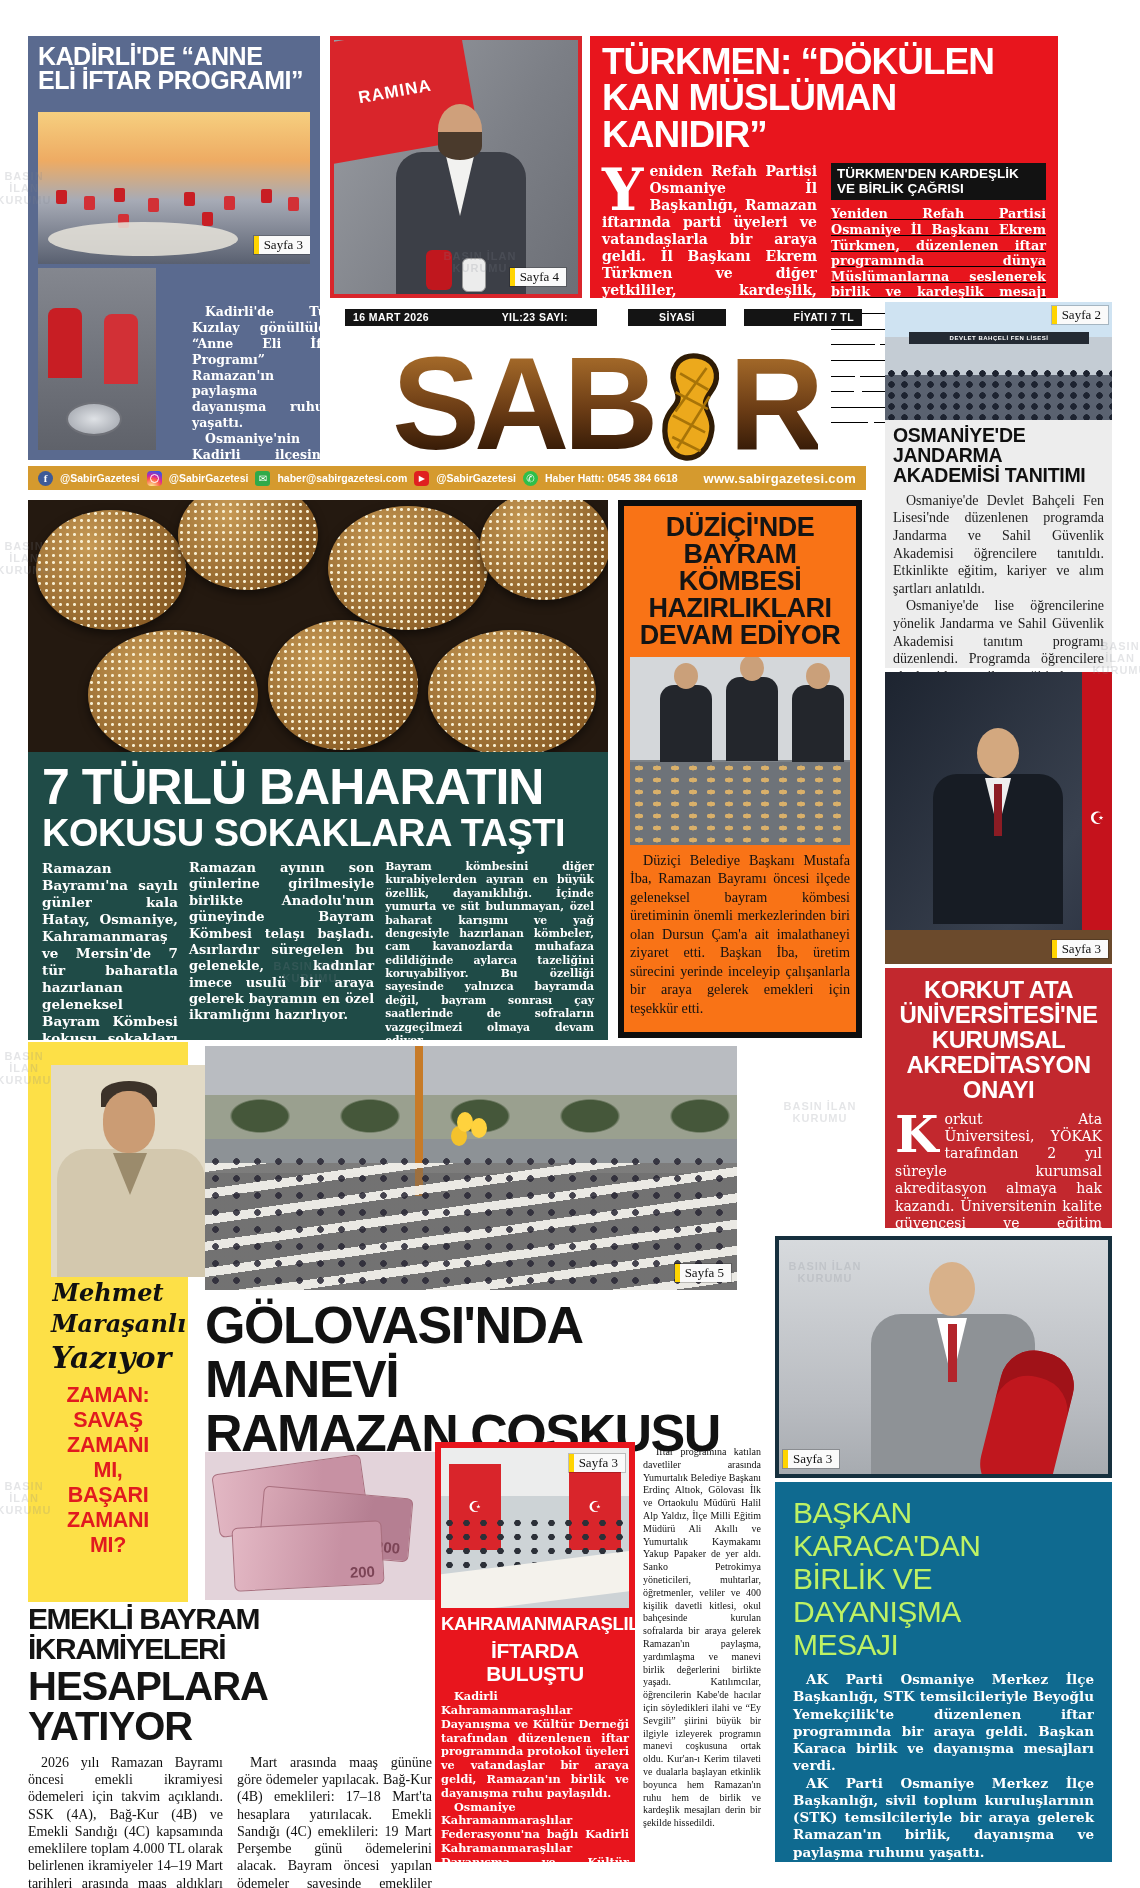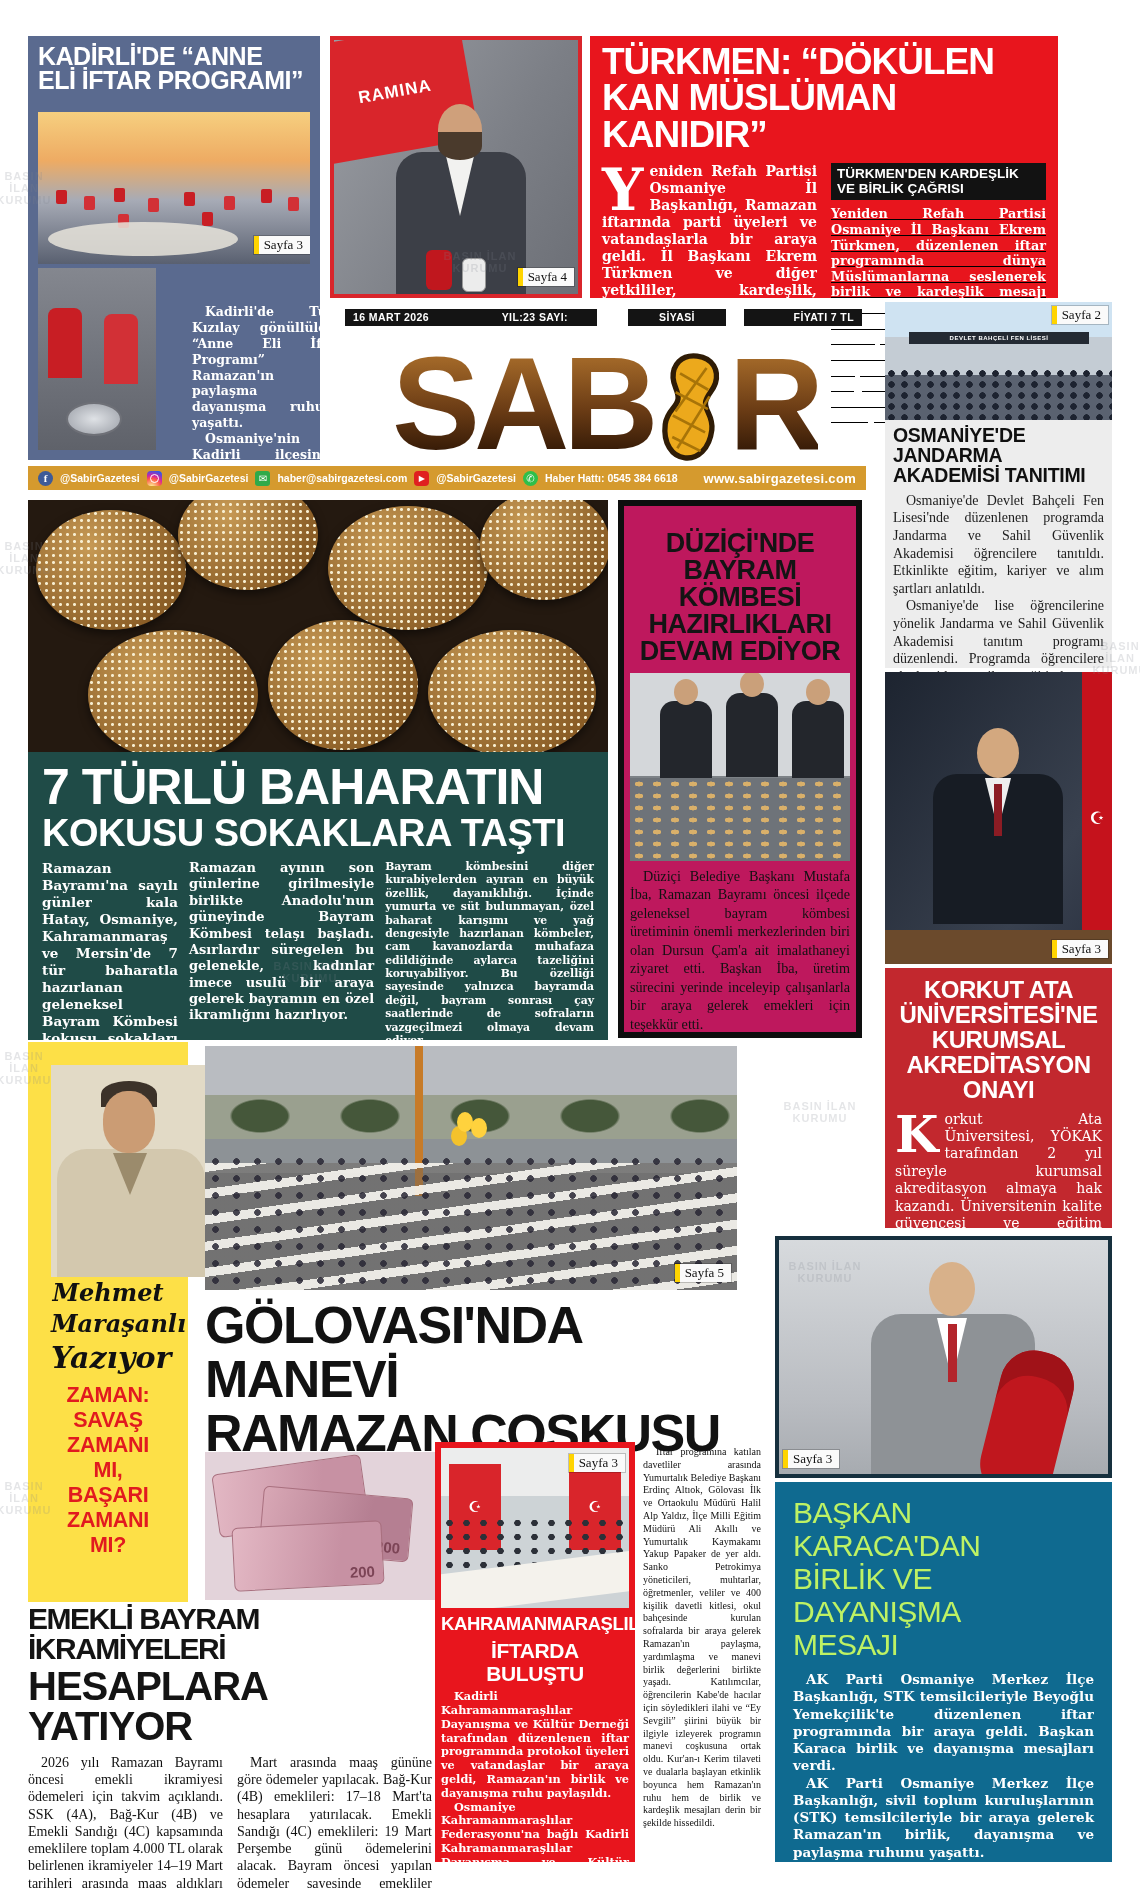--- a/index.html
+++ b/index.html
@@ -107,21 +107,21 @@
   #baharat .hl1{color:#fff;font-weight:900;font-size:50px;line-height:1;letter-spacing:-1px;margin:10px 14px 0;}
   #baharat .hl2{color:#fff;font-weight:900;font-size:38px;line-height:1;letter-spacing:-.5px;margin:2px 14px 8px;}
   #baharat .cols{display:flex;gap:11px;margin:0 14px;color:#fff;}
   #baharat .cols .c{font-family:"DejaVu Serif",serif;font-weight:700;text-align:justify;}
   #baharat .ca{width:138px;font-size:13.5px;line-height:1.26;}
   #baharat .cb{width:188px;font-size:13px;line-height:1.26;}
   #baharat .cc{width:212px;font-size:10.8px;line-height:1.24;}
   #baharat .credit{margin:6px 0 0 92px;color:#ffd400;font-weight:900;font-size:17.5px;display:flex;align-items:center;gap:6px;}
   #baharat .credit .sq{font-size:15px;}
   
-  #duzici{left:618px;top:500px;width:244px;height:538px;border:6px solid #0e0e0e;background:#be185d;padding:24px 6px;}
+  #duzici{left:618px;top:500px;width:244px;height:538px;border:6px solid #0e0e0e;background:#f97316;padding:8px 6px;}
   #duzici .hl{text-align:center;font-weight:900;font-size:27px;line-height:1.0;color:#141414;letter-spacing:-.5px;}
   #duzici-ph{position:relative;width:100%;height:188px;margin:8px 0 6px;background:linear-gradient(#d4d7da 0 55%,#7d8287 55% 100%);overflow:hidden;}
   #duzici-ph .man{position:absolute;top:28px;width:52px;height:84px;background:#23262c;border-radius:14px 14px 0 0;}
   #duzici-ph .man i{position:absolute;left:14px;top:-22px;width:24px;height:26px;background:#caa07a;border-radius:50%;}
   #duzici-ph .trays{position:absolute;left:0;bottom:0;width:100%;height:44%;
       background-image:radial-gradient(ellipse 7px 4px,#d9b06a 60%,transparent 65%);background-size:18px 12px;background-color:#6e7control3;}
   #duzici .bd{font:400 14.2px/1.3 "Liberation Serif",serif;color:#111;text-align:justify;}
   
   #columnist{left:28px;top:1042px;width:160px;height:560px;background:#fde047;padding:23px;}
   #col-ph{position:relative;width:160px;height:212px;background:#e2dac6;overflow:hidden;}
@@ -198,21 +198,21 @@
   </div>
 
   <div id="speaker" class="ph" data-name="speaker-photo">
     <div class="flag" data-name="banner-flag">RAMINA</div>
     <div class="suit" data-name="speaker-suit-shape"></div>
     <div class="shirt" data-name="speaker-shirt-shape"></div>
     <div class="head" data-name="speaker-head-shape"></div>
     <div class="beard" data-name="speaker-beard-shape"></div>
     <div class="mic1" data-name="microphone-shape"></div>
     <div class="mic2" data-name="microphone-shape"></div>
-    <span class="badge" style="right:4px;bottom:8px;" data-name="page-badge">Sayfa 4</span>
+    <span class="badge" style="right:12px;bottom:8px;" data-name="page-badge">Sayfa 4</span>
   </div>
 
   <div id="turkmen" class="abs" data-name="story-turkmen">
     <div class="hl" data-name="turkmen-headline">
       <div data-name="turkmen-headline-line1">TÜRKMEN: “DÖKÜLEN</div>
       <div data-name="turkmen-headline-line2">KAN MÜSLÜMAN KANIDIR”</div>
     </div>
     <div class="cols">
       <div class="c1" data-name="turkmen-body"><span class="dropcap" data-name="dropcap">Y</span><span data-name="turkmen-body-text">eniden Refah Partisi Osmaniye İl Başkanlığı, Ramazan iftarında parti üyeleri ve vatandaşlarla bir araya geldi. İl Başkanı Ekrem Türkmen ve diğer yetkililer, kardeşlik, dayanışma ve gençlerin geleceği üzerine konuştu.</span></div>
       <div class="c2" data-name="turkmen-subbox">

